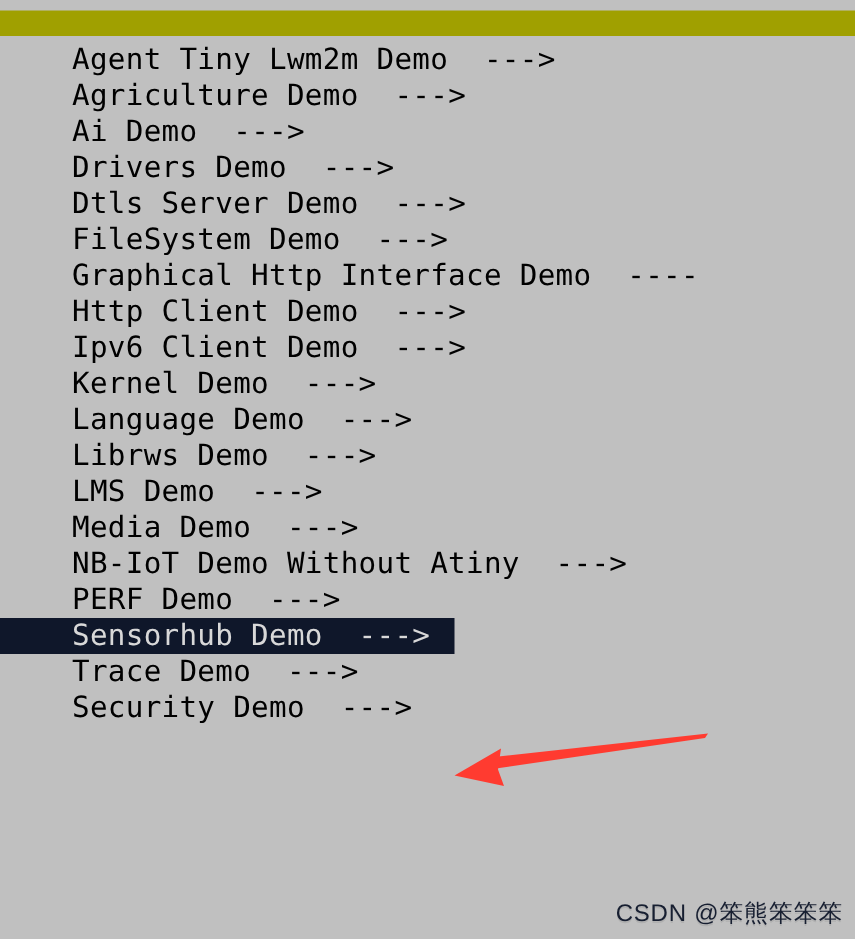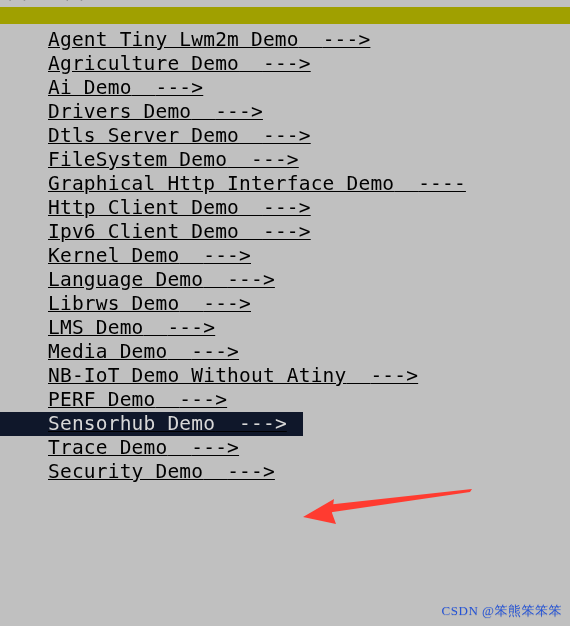--- a/index.html
+++ b/index.html
@@ -42,21 +42,20 @@
     width: 570px;
     height: 17px;
     background: #a0a000;
   }
   
   #menu-list {
     position: absolute;
     left: 0;
     top: 28px;
     width: 462px;
-    text-decoration: underline;
   }
   .menu-row {
     position: relative;
     height: 24px;
     line-height: 24px;
     white-space: pre;
     font-size: 19.5px;
     color: #000000;
     padding-left: 48px;
     box-sizing: border-box;
@@ -78,23 +77,23 @@
     top: 483px;
     width: 175px;
     height: 45px;
     pointer-events: none;
   }
   
   #watermark {
     position: absolute;
     right: 8px;
     bottom: 6px;
-    font-family: Liberation Serif, serif;
-    font-size: 13px;
-    color: #1d4ed8;
+    font-family: Liberation Sans, sans-serif;
+    font-size: 16px;
+    color: #0f172a;
     text-shadow: 0 1px 0 #b0b0b0;
     letter-spacing: 0.5px;
     white-space: nowrap;
     opacity: 0.95;
   }
 </style>
 </head>
 <body>
 
 <div id="screen">

